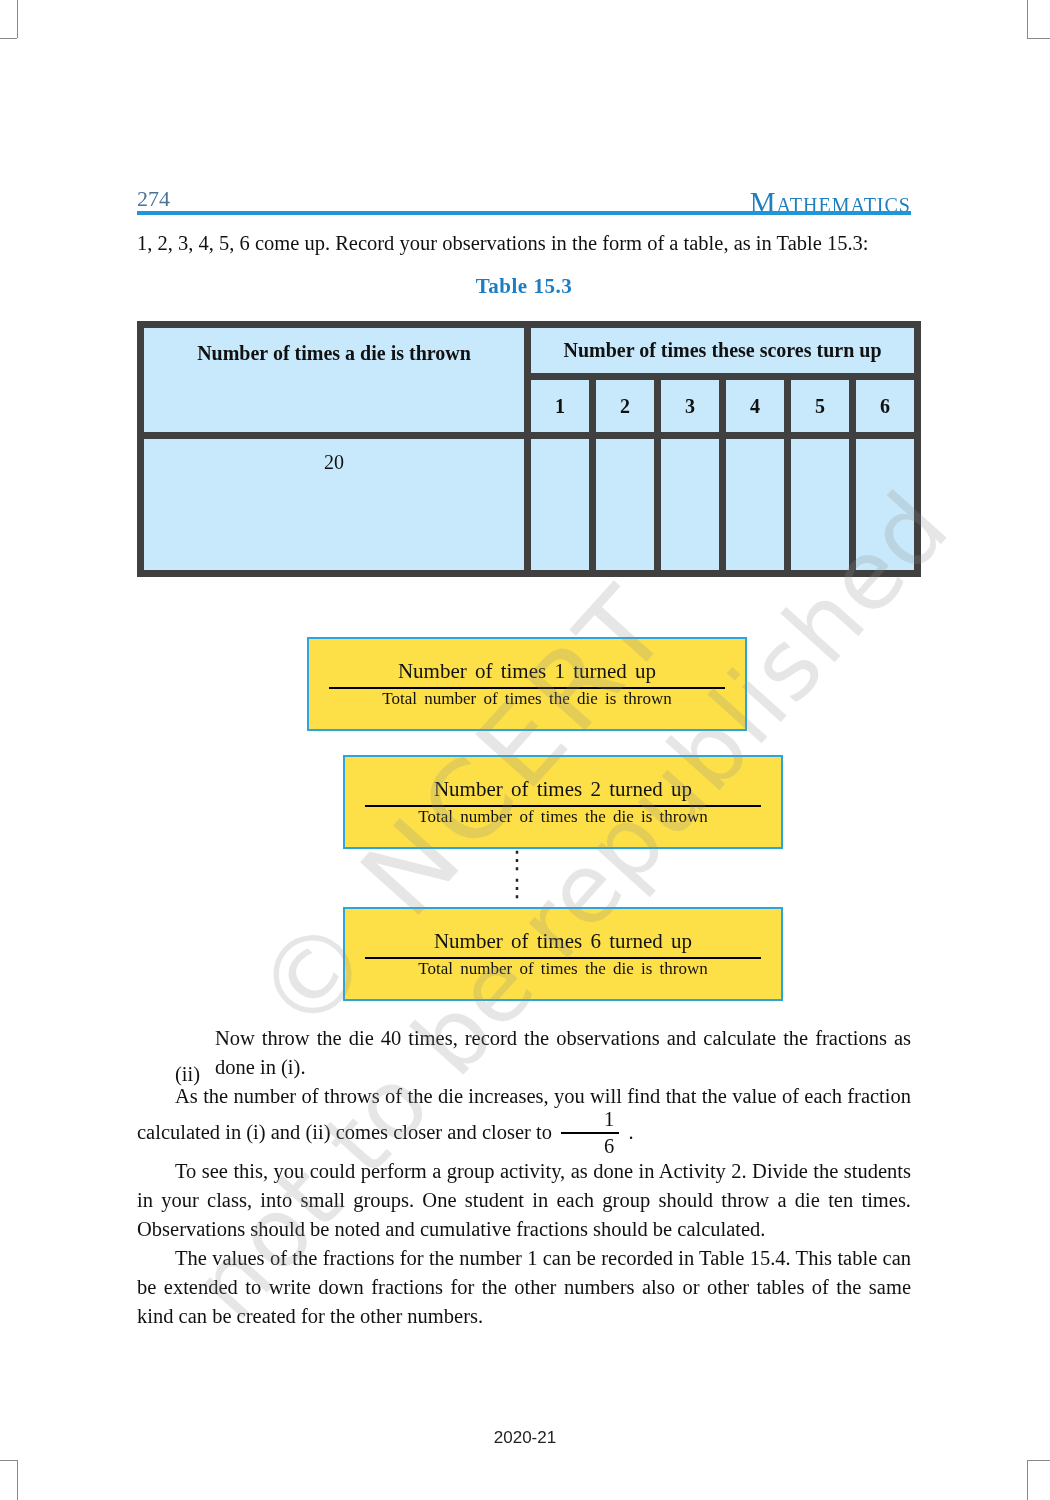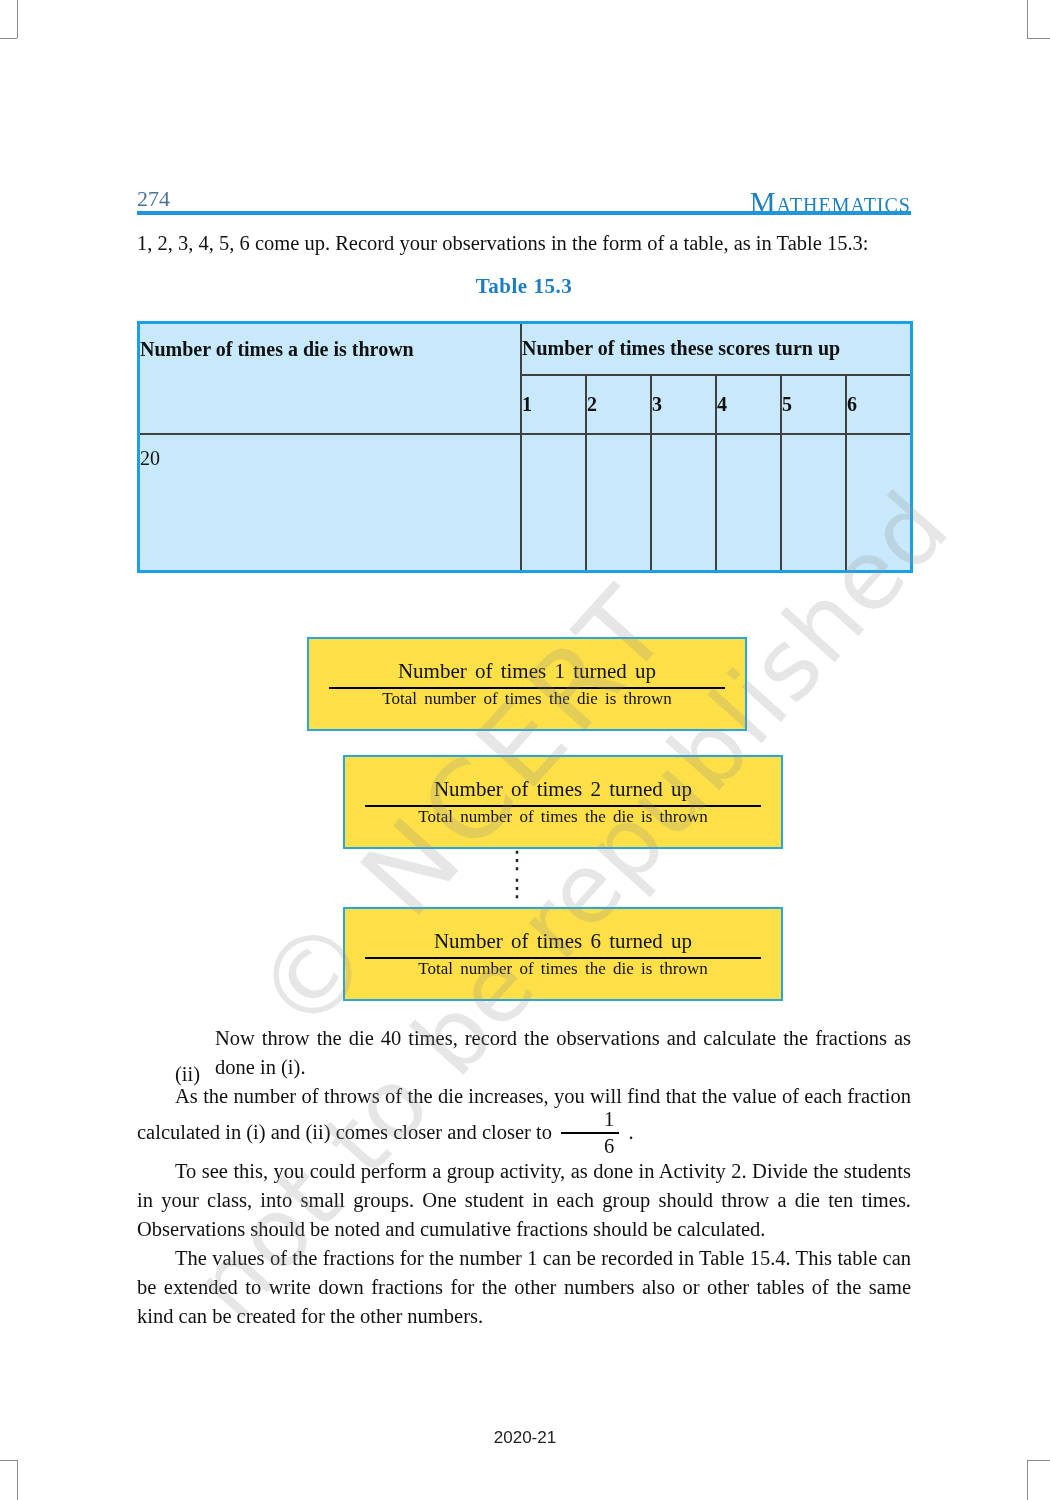--- a/index.html
+++ b/index.html
@@ -16,21 +16,21 @@
   .header-rule{position:absolute;left:137px;top:211px;width:774px;height:4px;background:#1e96d9;}
   
   .para{position:absolute;left:137px;width:774px;font-size:20.5px;line-height:29px;text-align:justify;}
   .indent{text-indent:38px;}
   .intro{top:229px;}
   .table-title{position:absolute;left:137px;top:274px;width:774px;text-align:center;
     color:#1b7ec4;font-weight:bold;font-size:21px;letter-spacing:0.5px;}
   
   .die-table{position:absolute;left:137px;top:321px;border-collapse:collapse;table-layout:fixed;
     background:#c8e9fb;border:3px solid #1aa0e4;}
-  .die-table td{border:2px solid #404040;font-size:20px;text-align:left;padding:0;}
+  .die-table td{border:7px solid #404040;font-size:20px;text-align:center;padding:0;}
   .die-table .hdr{font-weight:bold;}
   .cell-throws-hdr{width:380px;vertical-align:top;padding-top:14px !important;}
   .row-top{height:52px;}
   .row-scores{height:59px;}
   .row-body{height:138px;}
   .score-col{width:65px;}
   .cell-throws-val{vertical-align:top;padding-top:12px !important;}
   
   .frac-box{position:absolute;left:307px;width:436px;height:90px;background:#fde047;
     border:2px solid #29a5df;display:flex;flex-direction:column;align-items:center;justify-content:center;}

